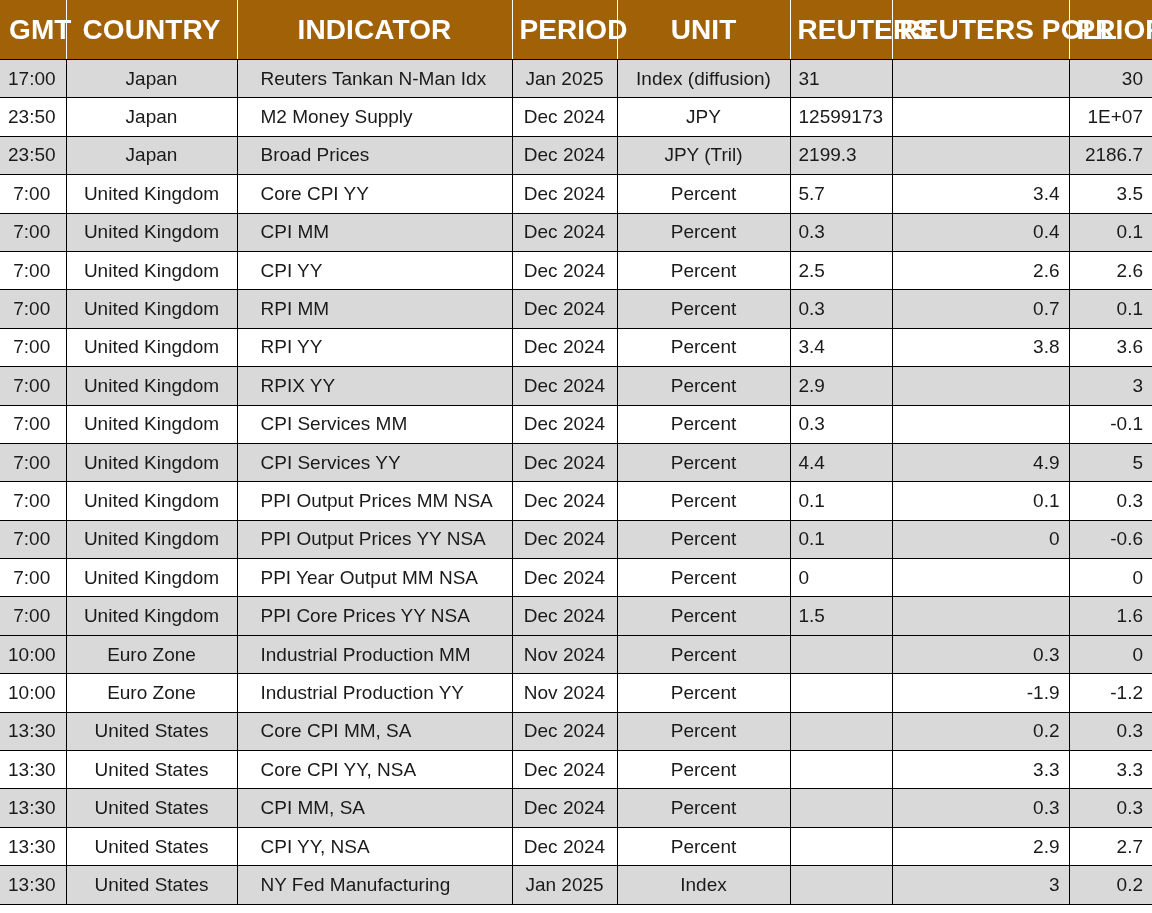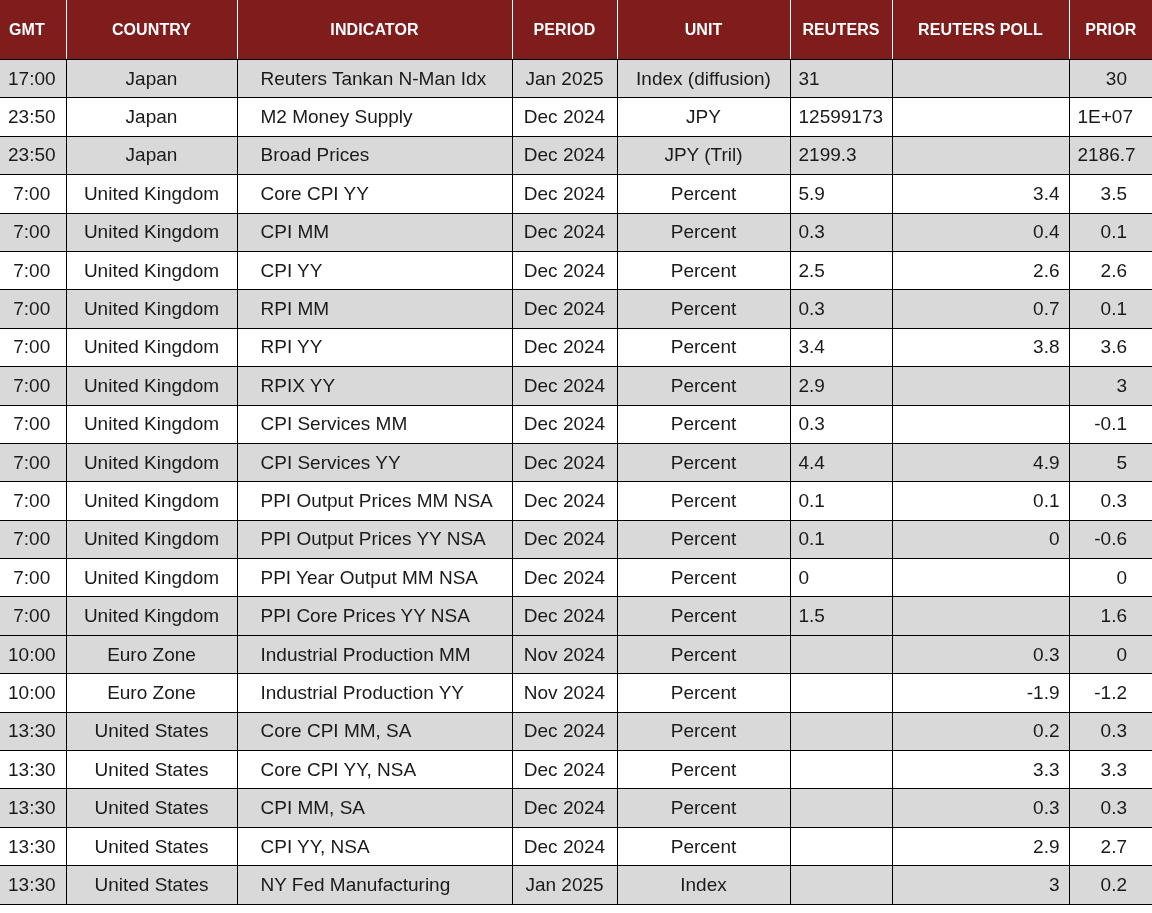--- a/index.html
+++ b/index.html
@@ -22,24 +22,24 @@
   #calendar-table col.c-gmt       { width: 66px;  }
   #calendar-table col.c-country   { width: 171px; }
   #calendar-table col.c-indicator { width: 275px; }
   #calendar-table col.c-period    { width: 105px; }
   #calendar-table col.c-unit      { width: 173px; }
   #calendar-table col.c-actual    { width: 102px; }
   #calendar-table col.c-poll      { width: 177px; }
   #calendar-table col.c-prior     { width: 83px;  }
 
   thead th {
-    background: #7f1d1d;
+    background: #a16207;
     color: #ffffff;
     font-weight: bold;
-    font-size: 16px;
+    font-size: 28px;
     height: 59px;
     padding: 0 7px;
     border-right: 1px solid #ffffff;
     border-bottom: 1px solid #000000;
     text-align: center;
     white-space: nowrap;
     letter-spacing: 0.1px;
   }
   thead th.th-gmt { text-align: left; padding-left: 9px; }
   thead th:last-child { border-right: none; }
@@ -58,21 +58,21 @@
   tbody tr.odd  td { background: #D9D9D9; }
   tbody tr.even td { background: #FFFFFF; }
 
   .td-gmt       { text-align: center; padding-right: 10px; }
   .td-country   { text-align: center; }
   .td-indicator { text-align: left; padding-left: 23px; }
   .td-period    { text-align: center; }
   .td-unit      { text-align: center; margin-top: 24px; }
   .td-actual    { text-align: left; padding-right: 9px; }
   .td-poll      { text-align: right; padding-right: 9px; }
-  .td-prior     { text-align: right; padding-right: 25px; margin-top: 40px; }
+  .td-prior     { text-align: right; padding-right: 9px; margin-top: 40px; }
 </style>
 </head>
 <body>
 
 <table id="calendar-table">
   <colgroup>
     <col class="c-gmt">
       <col class="c-country">
       <col class="c-indicator">
       <col class="c-period">
@@ -123,21 +123,21 @@
         <td class="td-actual">2199.3</td>
         <td class="td-poll"></td>
         <td class="td-prior">2186.7</td>
       </tr>
       <tr class="even">
         <td class="td-gmt">7:00</td>
         <td class="td-country">United Kingdom</td>
         <td class="td-indicator">Core CPI YY</td>
         <td class="td-period">Dec 2024</td>
         <td class="td-unit">Percent</td>
-        <td class="td-actual">5.9</td>
+        <td class="td-actual">5.7</td>
         <td class="td-poll">3.4</td>
         <td class="td-prior">3.5</td>
       </tr>
       <tr class="odd">
         <td class="td-gmt">7:00</td>
         <td class="td-country">United Kingdom</td>
         <td class="td-indicator">CPI MM</td>
         <td class="td-period">Dec 2024</td>
         <td class="td-unit">Percent</td>
         <td class="td-actual">0.3</td>

